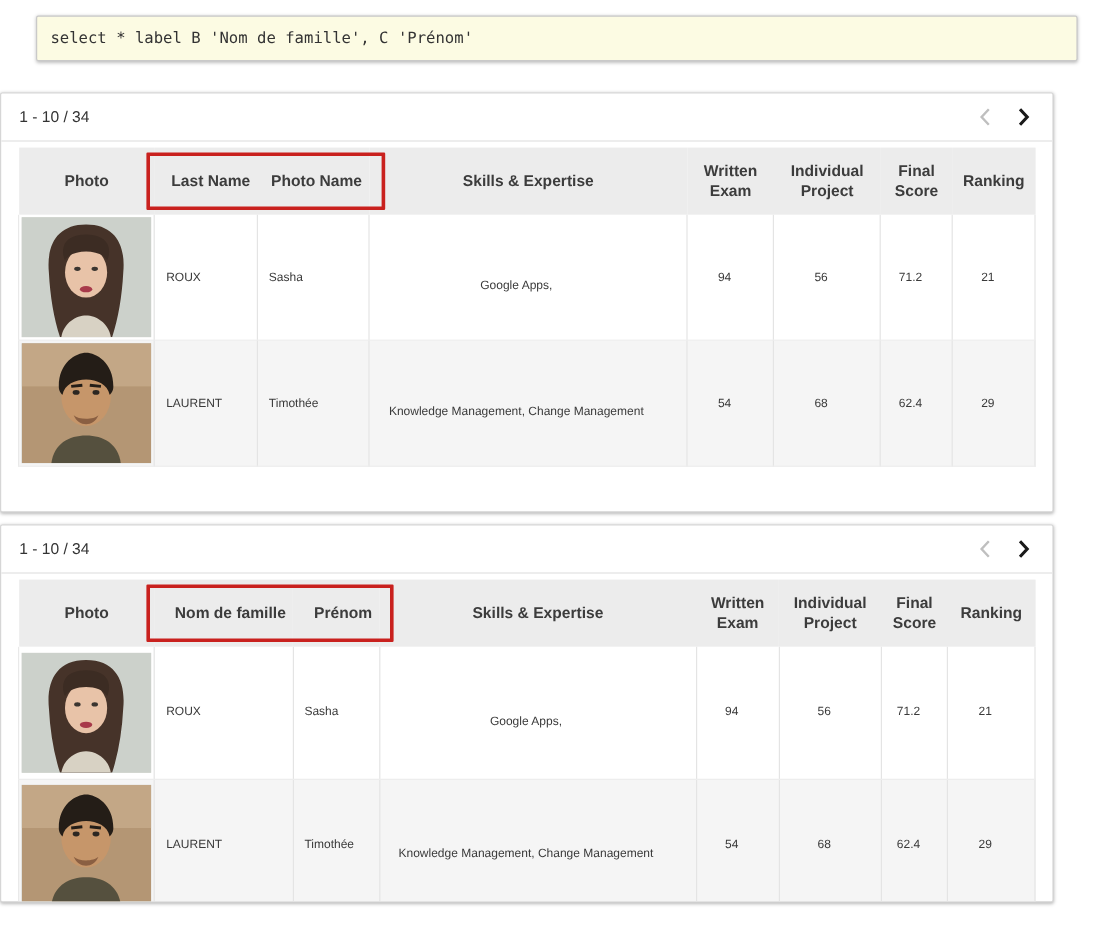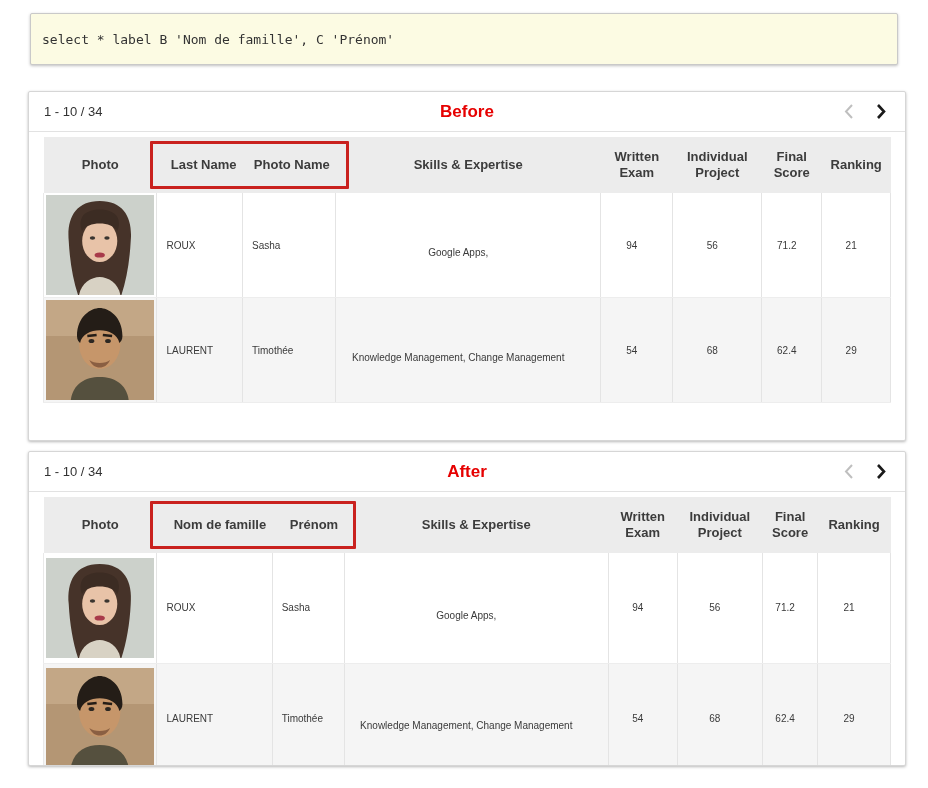--- a/index.html
+++ b/index.html
@@ -8,38 +8,37 @@
     width: 928px; height: 788px;
     font-family: "Liberation Sans", sans-serif;
     color: #3a3a3a;
     position: relative;
     overflow: hidden;
   }
 
   
   .code-box {
     margin: 13px 30px 0 30px;
-    height: 52px;
+    height: 38px;
     background: #fcfbe3;
     border: 1px solid #c9c9c9;
     border-radius: 2px;
     box-shadow: 0 1px 3px rgba(0,0,0,.25);
     display: flex; align-items: center;
     padding-left: 11px;
   }
   .code-box code {
     font-family: "DejaVu Sans Mono", monospace;
     font-size: 13px; color: #333;
     white-space: pre;
   }
 
   
   .card {
     width: 878px;
-    margin-left: 28px;
     background: #fff;
     border: 1px solid #d6d6d6;
     border-radius: 2px;
     box-shadow: 0 1px 3px rgba(0,0,0,.28);
     overflow: hidden;
   }
   .card.before { margin-top: 26px; height: 350px; }
   .card.after  { margin-top: 10px; height: 315px; }
 
   .toolbar {
@@ -133,21 +132,20 @@
 </head>
 <body>
 
 <div class="code-box">
   <code>select * label B 'Nom de famille', C 'Prénom'</code>
 </div>
 
 <section class="card before">
   <div class="toolbar">
     <span class="range">1 - 10 / 34</span>
-    <span class="state-title">Before</span>
     <span class="nav">
       <span>
         <svg width="11" height="17" viewBox="0 0 11 17">
             <polyline points="9,2 3,8.5 9,15" fill="none" stroke="#bfbfbf" stroke-width="2"></polyline>
           </svg>
       </span>
       <span>
         <svg width="11" height="17" viewBox="0 0 11 17">
             <polyline points="2,2 8,8.5 2,15" fill="none" stroke="#1a1a1a" stroke-width="2.6"></polyline>
           </svg>
@@ -229,21 +227,20 @@
           <td class="num">29</td>
         </tr>
       </tbody>
     </table>
   </div>
 </section>
 
 <section class="card after">
   <div class="toolbar">
     <span class="range">1 - 10 / 34</span>
-    <span class="state-title">After</span>
     <span class="nav">
       <span>
         <svg width="11" height="17" viewBox="0 0 11 17">
             <polyline points="9,2 3,8.5 9,15" fill="none" stroke="#bfbfbf" stroke-width="2"></polyline>
           </svg>
       </span>
       <span>
         <svg width="11" height="17" viewBox="0 0 11 17">
             <polyline points="2,2 8,8.5 2,15" fill="none" stroke="#1a1a1a" stroke-width="2.6"></polyline>
           </svg>

